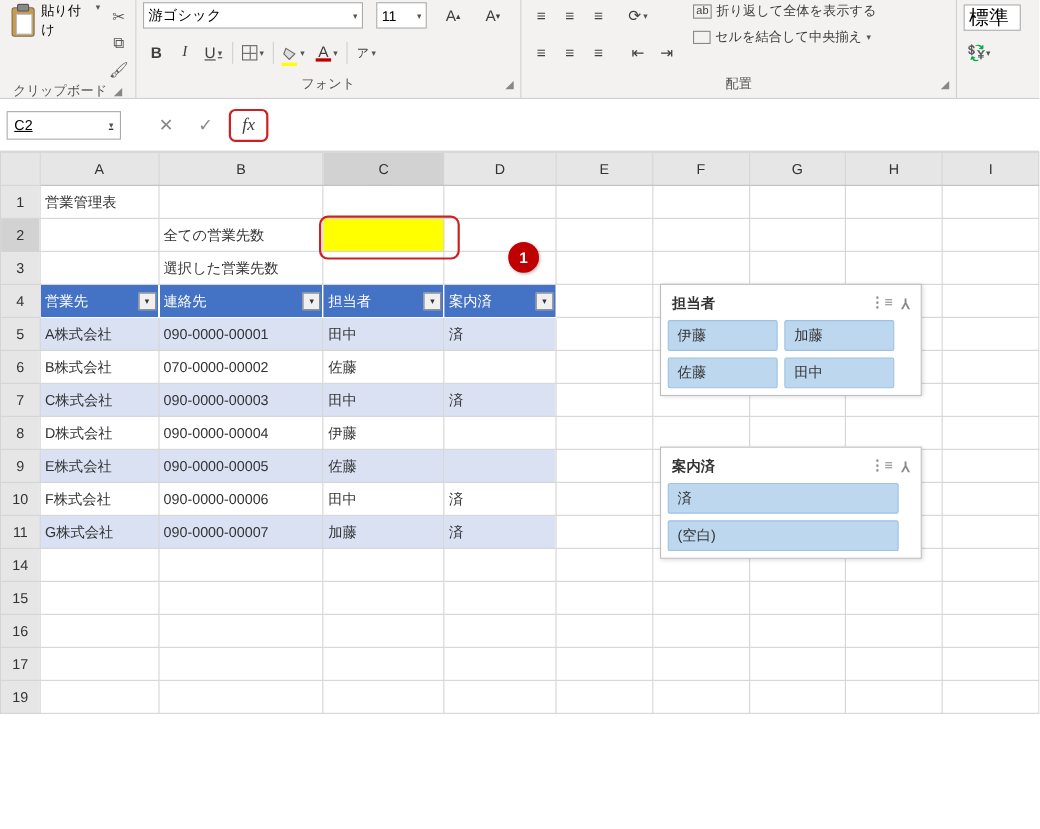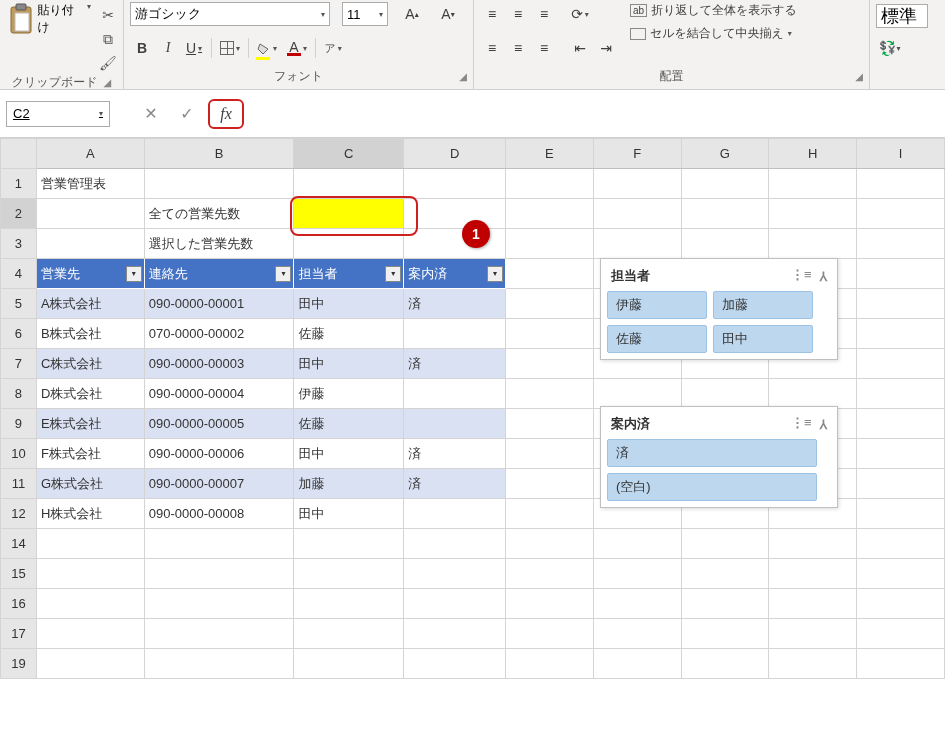--- a/index.html
+++ b/index.html
@@ -388,32 +388,20 @@
           <td class="col-data">G株式会社</td>
           <td class="col-data">090-0000-00007</td>
           <td class="col-data">加藤</td>
           <td class="col-data">済</td>
           <td></td>
           <td></td>
           <td></td>
           <td></td>
           <td></td>
         </tr>
-    <tr class="tbl-row-lighter">
-          <th class="row-h">12</th>
-          <td class="col-data">H株式会社</td>
-          <td class="col-data">090-0000-00008</td>
-          <td class="col-data">田中</td>
-          <td class="col-data"></td>
-          <td></td>
-          <td></td>
-          <td></td>
-          <td></td>
-          <td></td>
-        </tr>
     <tr>
           <th class="row-h">14</th>
           <td></td>
           <td></td>
           <td></td>
           <td></td>
           <td></td>
           <td></td>
           <td></td>
           <td></td>

